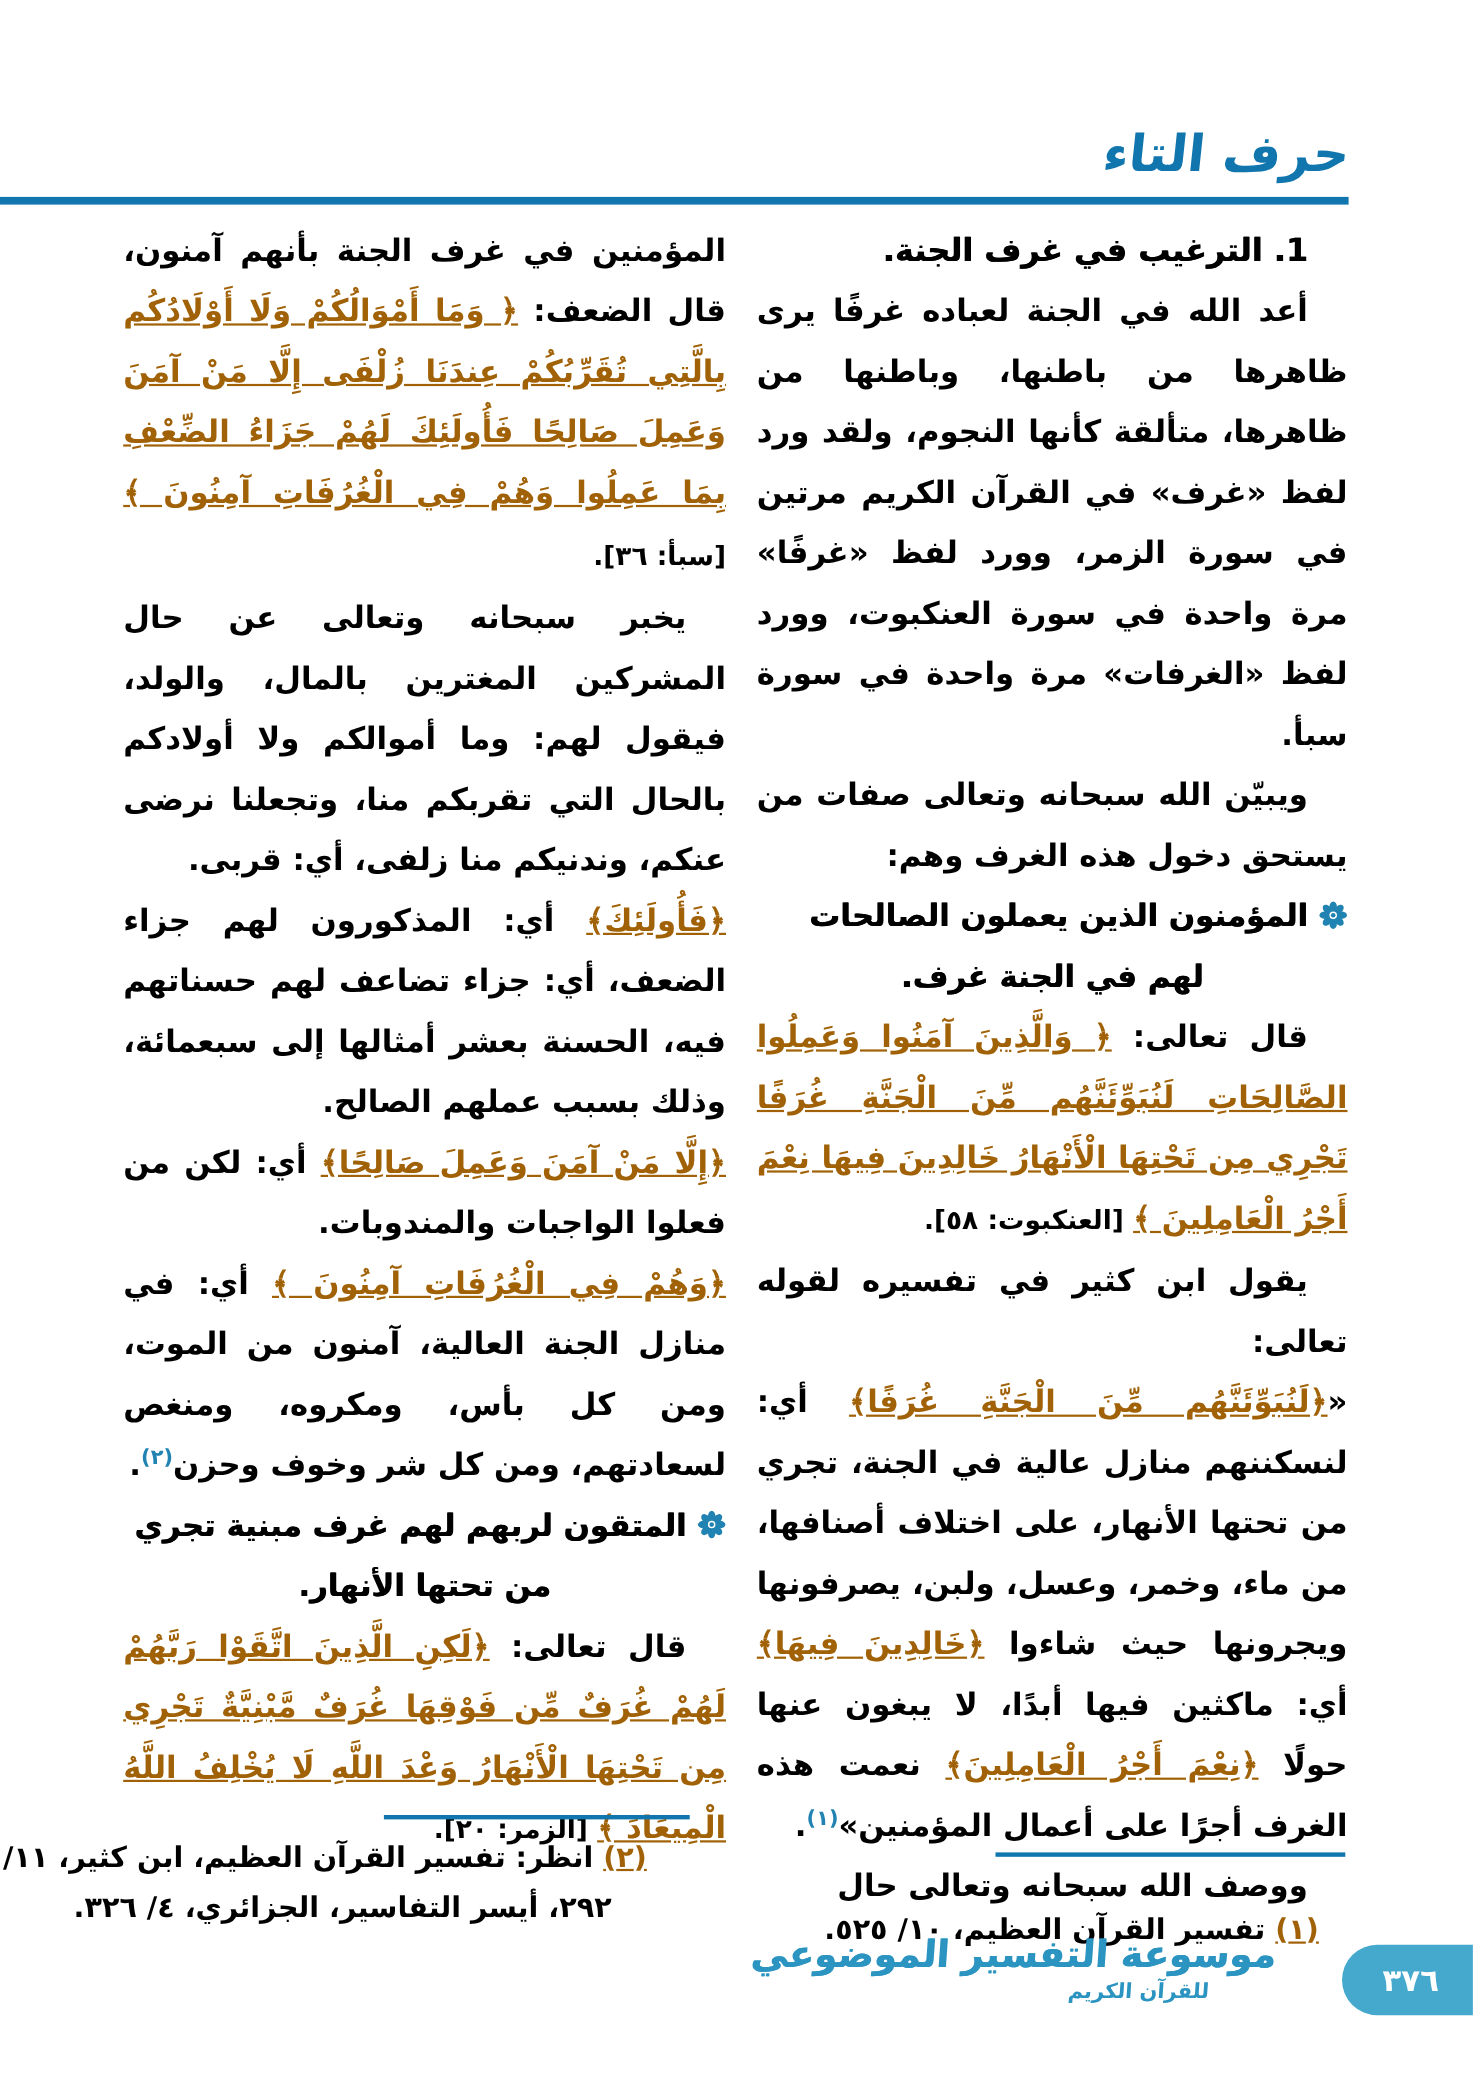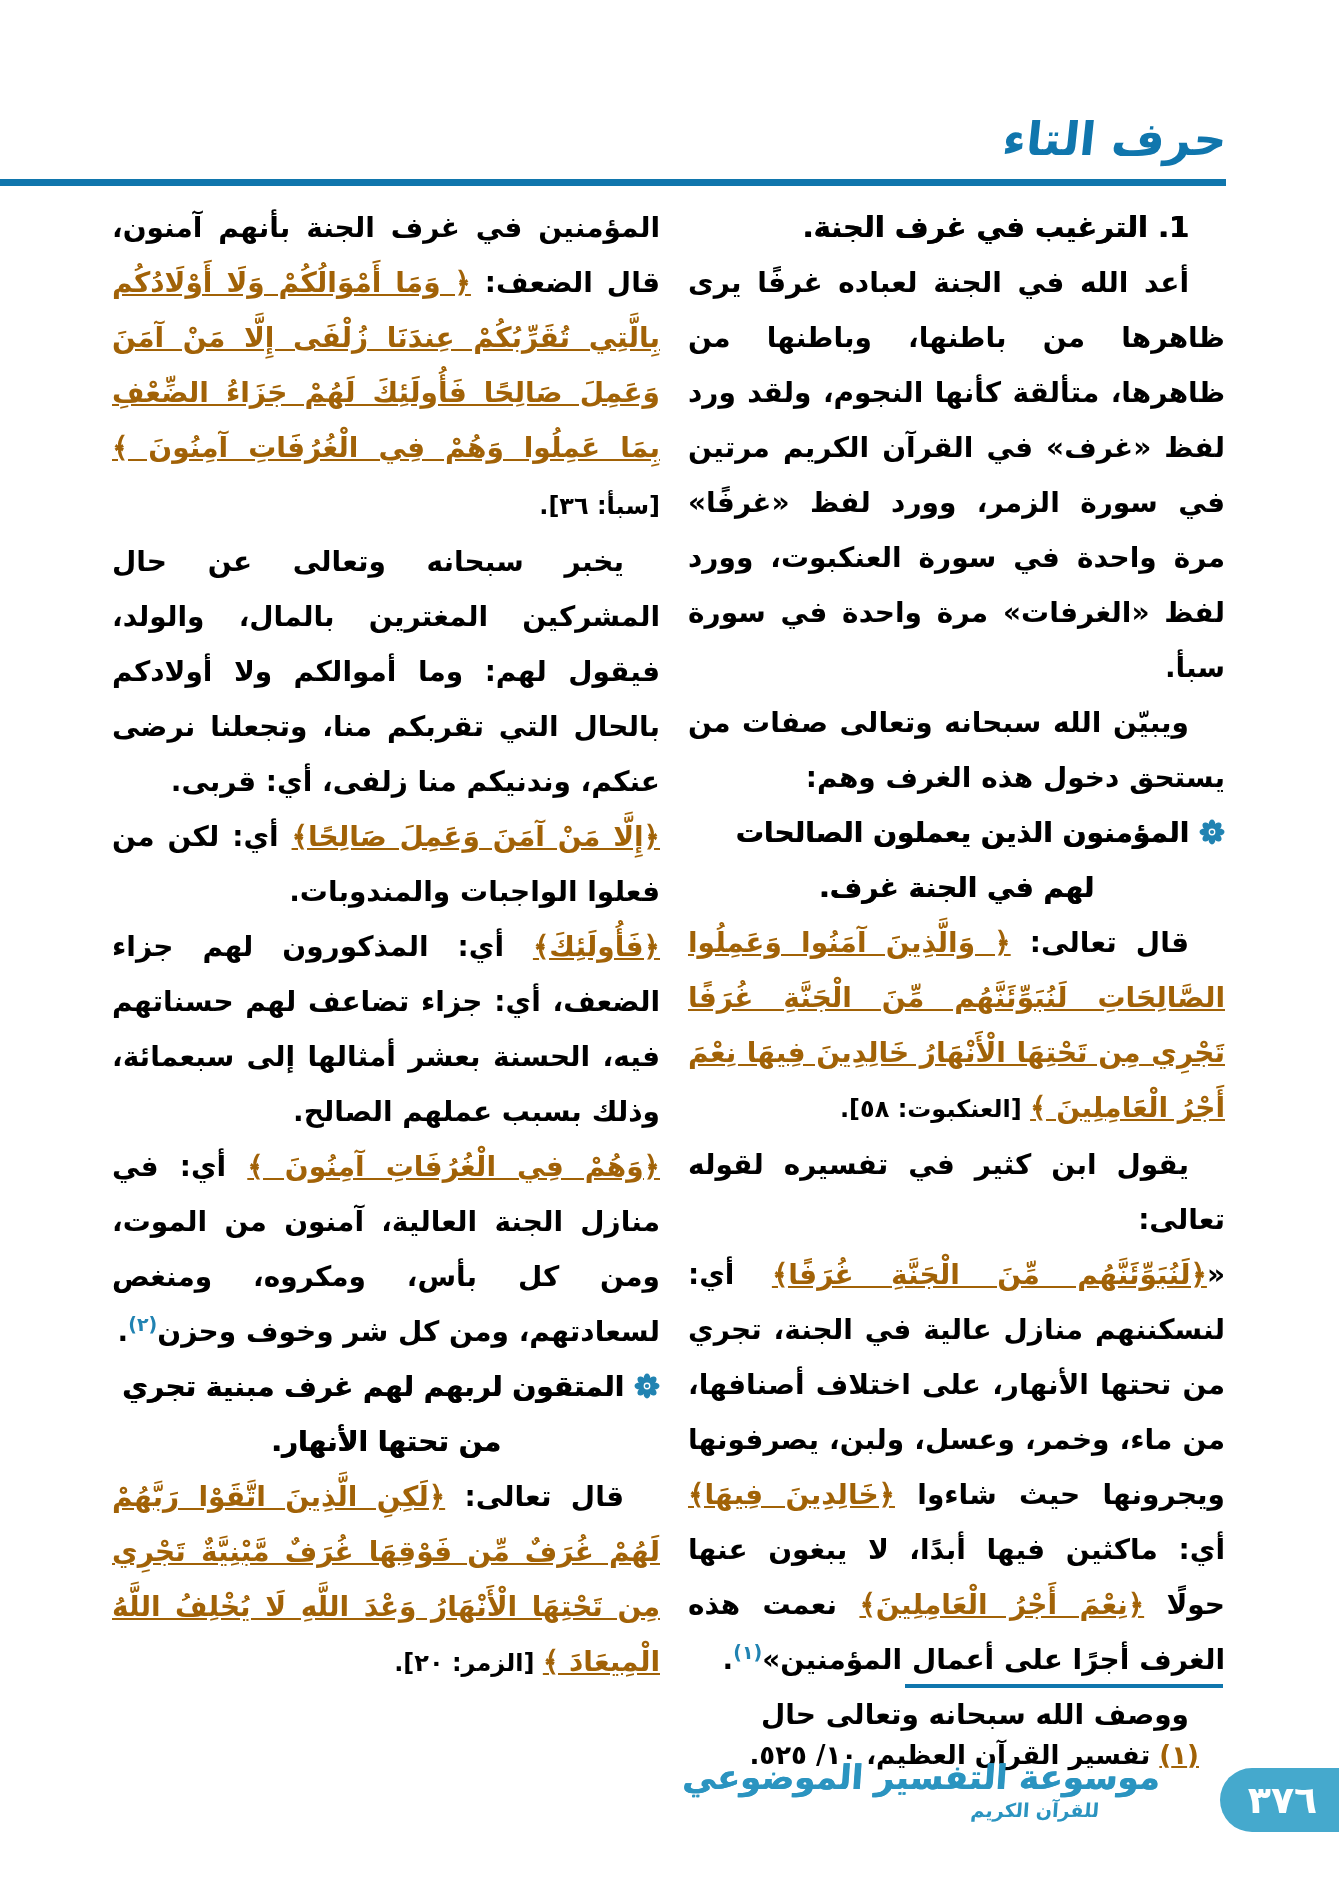--- a/index.html
+++ b/index.html
@@ -92,21 +92,21 @@
   }
   
   .page-tab{
     position:absolute; left:1220px; top:1768px;
     width:119px; height:64px;
     background:#45a9cd;
     border-radius:34px 0 0 34px;
     display:flex; align-items:center; justify-content:center;
   }
   .page-tab span{
-    color:#ffffff; font-size:38px; font-weight:bold;
+    color:#ffffff; font-size:28px; font-weight:bold;
     padding-left:6px;
   }
 </style>
 </head>
 <body>
 
 <div class="page">
 
   <div class="header-title">حرف التاء</div>
 
@@ -130,22 +130,22 @@
           </svg></span><span class="seg-body">المؤمنون الذين يعملون الصالحات</span></p>
       <p class="para center"><span class="seg-body">لهم في الجنة غرف.</span></p>
       <p class="para body indent"><span class="seg-body">قال تعالى: </span><span class="seg-quran">﴿ وَالَّذِينَ آمَنُوا وَعَمِلُوا الصَّالِحَاتِ لَنُبَوِّئَنَّهُم مِّنَ الْجَنَّةِ غُرَفًا تَجْرِي مِن تَحْتِهَا الْأَنْهَارُ خَالِدِينَ فِيهَا نِعْمَ أَجْرُ الْعَامِلِينَ ﴾</span><span class="seg-ref"> [العنكبوت: ٥٨].</span></p>
       <p class="para body indent"><span class="seg-body">يقول ابن كثير في تفسيره لقوله تعالى:</span></p>
       <p class="para body"><span class="seg-body">«</span><span class="seg-quran">﴿لَنُبَوِّئَنَّهُم مِّنَ الْجَنَّةِ غُرَفًا﴾</span><span class="seg-body"> أي: لنسكننهم منازل عالية في الجنة، تجري من تحتها الأنهار، على اختلاف أصنافها، من ماء، وخمر، وعسل، ولبن، يصرفونها ويجرونها حيث شاءوا </span><span class="seg-quran">﴿خَالِدِينَ فِيهَا﴾</span><span class="seg-body"> أي: ماكثين فيها أبدًا، لا يبغون عنها حولًا </span><span class="seg-quran">﴿نِعْمَ أَجْرُ الْعَامِلِينَ﴾</span><span class="seg-body"> نعمت هذه الغرف أجرًا على أعمال المؤمنين»</span><span class="seg-marker">(١)</span><span class="seg-body">.</span></p>
       <p class="para body indent"><span class="seg-body">ووصف الله سبحانه وتعالى حال</span></p>
     </div>
   <div class="col col-left" id="col-left">
       <p class="para body"><span class="seg-body">المؤمنين في غرف الجنة بأنهم آمنون، قال الضعف: </span><span class="seg-quran">﴿ وَمَا أَمْوَالُكُمْ وَلَا أَوْلَادُكُم بِالَّتِي تُقَرِّبُكُمْ عِندَنَا زُلْفَى إِلَّا مَنْ آمَنَ وَعَمِلَ صَالِحًا فَأُولَئِكَ لَهُمْ جَزَاءُ الضِّعْفِ بِمَا عَمِلُوا وَهُمْ فِي الْغُرُفَاتِ آمِنُونَ ﴾</span><span class="seg-ref"> [سبأ: ٣٦].</span></p>
       <p class="para body indent"><span class="seg-body">يخبر سبحانه وتعالى عن حال المشركين المغترين بالمال، والولد، فيقول لهم: وما أموالكم ولا أولادكم بالحال التي تقربكم منا، وتجعلنا نرضى عنكم، وندنيكم منا زلفى، أي: قربى.</span></p>
+      <p class="para body"><span class="seg-quran">﴿فَأُولَئِكَ﴾</span><span class="seg-body"> أي: المذكورون لهم جزاء الضعف، أي: جزاء تضاعف لهم حسناتهم فيه، الحسنة بعشر أمثالها إلى سبعمائة، وذلك بسبب عملهم الصالح.</span></p>
       <p class="para body"><span class="seg-quran">﴿إِلَّا مَنْ آمَنَ وَعَمِلَ صَالِحًا﴾</span><span class="seg-body"> أي: لكن من فعلوا الواجبات والمندوبات.</span></p>
-      <p class="para body"><span class="seg-quran">﴿فَأُولَئِكَ﴾</span><span class="seg-body"> أي: المذكورون لهم جزاء الضعف، أي: جزاء تضاعف لهم حسناتهم فيه، الحسنة بعشر أمثالها إلى سبعمائة، وذلك بسبب عملهم الصالح.</span></p>
       <p class="para body"><span class="seg-quran">﴿وَهُمْ فِي الْغُرُفَاتِ آمِنُونَ ﴾</span><span class="seg-body"> أي: في منازل الجنة العالية، آمنون من الموت، ومن كل بأس، ومكروه، ومنغص لسعادتهم، ومن كل شر وخوف وحزن</span><span class="seg-marker">(٢)</span><span class="seg-body">.</span></p>
       <p class="para bullet"><span class="bullet-flower"><svg width="26" height="26" viewBox="0 0 26 26">
             <ellipse cx="13" cy="5.5" rx="3.4" ry="5" fill="#2183b2" transform="rotate(0 13 13)"></ellipse>
             <ellipse cx="13" cy="5.5" rx="3.4" ry="5" fill="#2183b2" transform="rotate(45 13 13)"></ellipse>
             <ellipse cx="13" cy="5.5" rx="3.4" ry="5" fill="#2183b2" transform="rotate(90 13 13)"></ellipse>
             <ellipse cx="13" cy="5.5" rx="3.4" ry="5" fill="#2183b2" transform="rotate(135 13 13)"></ellipse>
             <ellipse cx="13" cy="5.5" rx="3.4" ry="5" fill="#2183b2" transform="rotate(180 13 13)"></ellipse>
             <ellipse cx="13" cy="5.5" rx="3.4" ry="5" fill="#2183b2" transform="rotate(225 13 13)"></ellipse>
             <ellipse cx="13" cy="5.5" rx="3.4" ry="5" fill="#2183b2" transform="rotate(270 13 13)"></ellipse>
             <ellipse cx="13" cy="5.5" rx="3.4" ry="5" fill="#2183b2" transform="rotate(315 13 13)"></ellipse>
@@ -156,20 +156,27 @@
       <p class="para body indent"><span class="seg-body">قال تعالى: </span><span class="seg-quran">﴿لَكِنِ الَّذِينَ اتَّقَوْا رَبَّهُمْ لَهُمْ غُرَفٌ مِّن فَوْقِهَا غُرَفٌ مَّبْنِيَّةٌ تَجْرِي مِن تَحْتِهَا الْأَنْهَارُ وَعْدَ اللَّهِ لَا يُخْلِفُ اللَّهُ الْمِيعَادَ ﴾</span><span class="seg-ref"> [الزمر: ٢٠].</span></p>
     </div>
 
   <div class="footnote fn-right">
     <div class="fn-sep"></div>
     <div id="fn-right-lines">
         <div class="fn-line fn-right-0"><span class="seg-quran">(١)</span><span class="seg-body"> تفسير القرآن العظيم، ١٠/ ٥٢٥.</span></div>
       </div>
   </div>
 
+  <div class="footnote fn-left">
+    <div class="fn-sep"></div>
+    <div id="fn-left-lines">
+        <div class="fn-line fn-left-0"><span class="seg-quran">(٢)</span><span class="seg-body"> انظر: تفسير القرآن العظيم، ابن كثير، ١١/</span></div>
+        <div class="fn-line fn-left-1"><span class="seg-body">٢٩٢، أيسر التفاسير، الجزائري، ٤/ ٣٢٦.</span></div>
+      </div>
+  </div>
 
   <div class="logo">
     <div class="logo-title">موسوعة التفسير الموضوعي</div>
     <div class="logo-subtitle">للقرآن الكريم</div>
   </div>
 
   <div class="page-tab">
     <span>٣٧٦</span>
   </div>
 

